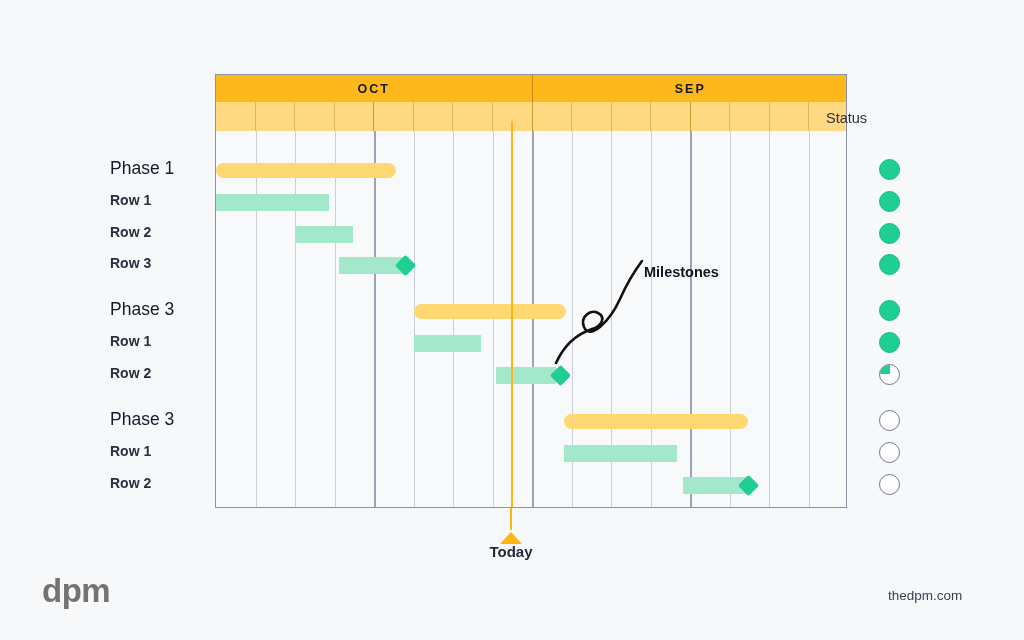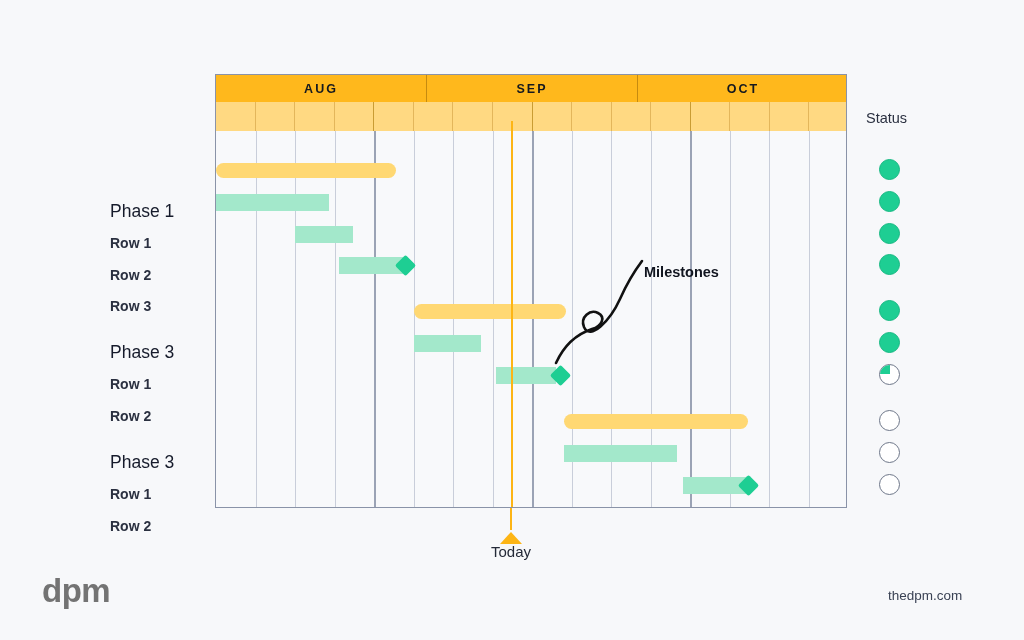--- a/index.html
+++ b/index.html
@@ -68,32 +68,32 @@
   .today-stem{
     position:absolute;left:510px;top:508px;width:2px;height:22px;background:#FDB515;
   }
   .today-tri{
     position:absolute;left:500px;top:532px;
     width:0;height:0;border-left:11px solid transparent;border-right:11px solid transparent;
     border-bottom:12px solid #FDB515;
   }
   .today-label{
     position:absolute;left:455px;top:543px;width:112px;text-align:center;
-    font-size:15px;color:#242A38;
-  }
-
-  
-  .lbl{position:absolute;right:0;text-align:left;white-space:nowrap;margin-top:43px;}
+    font-size:15px;color:#242A38;font-weight:bold;
+  }
+
+  
+  .lbl{position:absolute;right:0;text-align:left;white-space:nowrap;}
   .lbl-phase{font-size:17.5px;color:#161B2B;}
   .lbl-task{font-size:14px;color:#2A3040;font-weight:bold;}
   .labels{position:absolute;left:110px;top:0;width:100px;height:640px;}
 
   
   .status-title{
-    position:absolute;left:866px;top:110px;font-size:14.5px;color:#2A3040;
+    position:absolute;left:826px;top:110px;font-size:14.5px;color:#2A3040;
   }
   .dot{
     position:absolute;left:879px;width:21px;height:21px;border-radius:50%;
     box-sizing:border-box;
   }
   .dot.full{background:#1ECE93;border:1px solid #18B983;}
   .dot.empty{background:#FFFFFF;border:1.6px solid #6E7789;}
   .dot.partial{background:#FFFFFF;border:1.6px solid #6E7789;overflow:hidden;}
   .dot.partial i{
     display:block;position:absolute;left:0;top:0;
@@ -128,23 +128,22 @@
       <div class="lbl lbl-phase" style="left: 0px; top: 299px; position: absolute;">Phase 3</div>
       <div class="lbl lbl-task" style="left: 0px; top: 333px; position: absolute;">Row 1</div>
       <div class="lbl lbl-task" style="left: 0px; top: 365px; position: absolute;">Row 2</div>
       <div class="lbl lbl-phase" style="left: 0px; top: 409px; position: absolute;">Phase 3</div>
       <div class="lbl lbl-task" style="left: 0px; top: 443px; position: absolute;">Row 1</div>
       <div class="lbl lbl-task" style="left: 0px; top: 475px; position: absolute;">Row 2</div>
     </div>
 
   <div class="chart">
     <div class="hdr-months">
-        <div class="hdr-month">AUG</div>
+        <div class="hdr-month">OCT</div>
         <div class="hdr-month">SEP</div>
-        <div class="hdr-month">OCT</div>
       </div>
     <div class="hdr-weeks">
         <div class="hdr-week"></div>
         <div class="hdr-week"></div>
         <div class="hdr-week"></div>
         <div class="hdr-week monthend"></div>
         <div class="hdr-week"></div>
         <div class="hdr-week"></div>
         <div class="hdr-week"></div>
         <div class="hdr-week monthend"></div>

